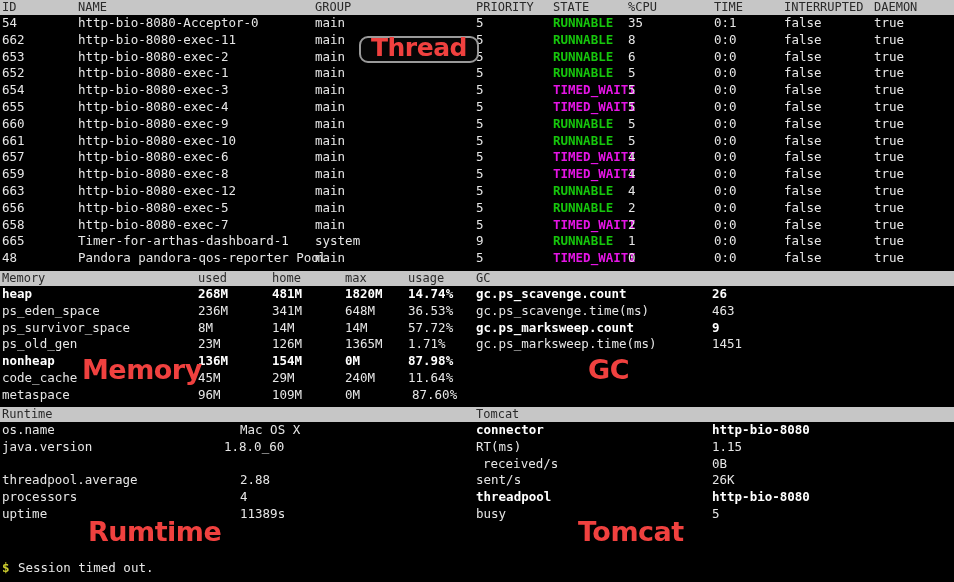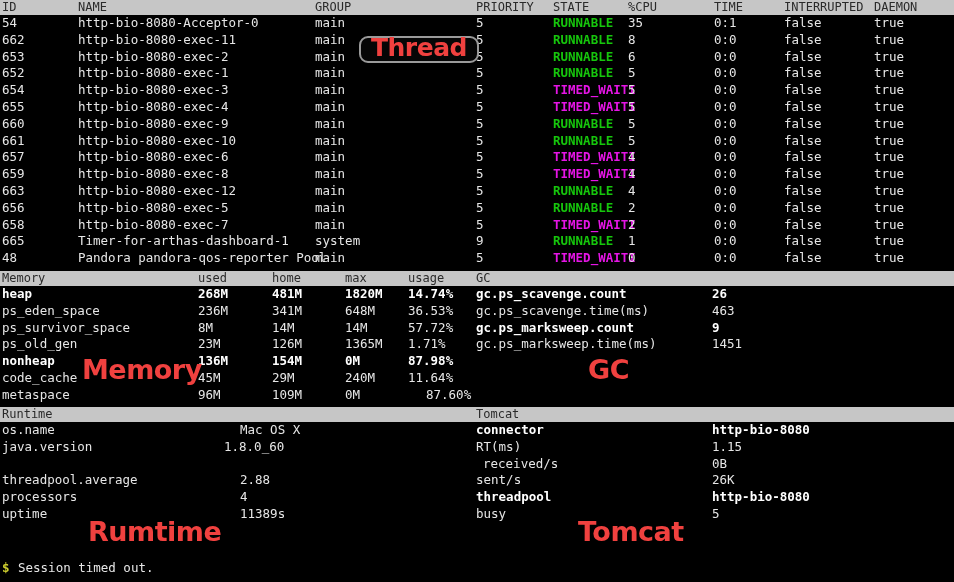--- a/index.html
+++ b/index.html
@@ -113,21 +113,21 @@
 
   <div class="bar" id="memgc-bar"><span class="cell" style="left: 2px;">Memory</span><span class="cell" style="left: 198px;">used</span><span class="cell" style="left: 272px;">home</span><span class="cell" style="left: 345px;">max</span><span class="cell" style="left: 408px;">usage</span><span class="cell" style="left: 476px;">GC</span></div>
 
   <div id="memgc-block">
       <div class="row"><span class="cell bold" style="left: 2px;">heap</span><span class="cell bold" style="left: 198px;">268M</span><span class="cell bold" style="left: 272px;">481M</span><span class="cell bold" style="left: 345px;">1820M</span><span class="cell bold" style="left: 408px;">14.74%</span><span class="cell bold" style="left: 476px;">gc.ps_scavenge.count</span><span class="cell bold" style="left: 712px;">26</span></div>
       <div class="row"><span class="cell" style="left: 2px;">ps_eden_space</span><span class="cell" style="left: 198px;">236M</span><span class="cell" style="left: 272px;">341M</span><span class="cell" style="left: 345px;">648M</span><span class="cell" style="left: 408px;">36.53%</span><span class="cell" style="left: 476px;">gc.ps_scavenge.time(ms)</span><span class="cell" style="left: 712px;">463</span></div>
       <div class="row"><span class="cell" style="left: 2px;">ps_survivor_space</span><span class="cell" style="left: 198px;">8M</span><span class="cell" style="left: 272px;">14M</span><span class="cell" style="left: 345px;">14M</span><span class="cell" style="left: 408px;">57.72%</span><span class="cell bold" style="left: 476px;">gc.ps_marksweep.count</span><span class="cell bold" style="left: 712px;">9</span></div>
       <div class="row"><span class="cell" style="left: 2px;">ps_old_gen</span><span class="cell" style="left: 198px;">23M</span><span class="cell" style="left: 272px;">126M</span><span class="cell" style="left: 345px;">1365M</span><span class="cell" style="left: 408px;">1.71%</span><span class="cell" style="left: 476px;">gc.ps_marksweep.time(ms)</span><span class="cell" style="left: 712px;">1451</span></div>
       <div class="row"><span class="cell bold" style="left: 2px;">nonheap</span><span class="cell bold" style="left: 198px;">136M</span><span class="cell bold" style="left: 272px;">154M</span><span class="cell bold" style="left: 345px;">0M</span><span class="cell bold" style="left: 408px;">87.98%</span></div>
       <div class="row"><span class="cell" style="left: 2px;">code_cache</span><span class="cell" style="left: 198px;">45M</span><span class="cell" style="left: 272px;">29M</span><span class="cell" style="left: 345px;">240M</span><span class="cell" style="left: 408px;">11.64%</span></div>
-      <div class="row"><span class="cell" style="left: 2px;">metaspace</span><span class="cell" style="left: 198px;">96M</span><span class="cell" style="left: 272px;">109M</span><span class="cell" style="left: 345px;">0M</span><span class="cell" style="left: 426px;">87.60%</span></div>
+      <div class="row"><span class="cell" style="left: 2px;">metaspace</span><span class="cell" style="left: 198px;">96M</span><span class="cell" style="left: 272px;">109M</span><span class="cell" style="left: 345px;">0M</span><span class="cell" style="left: 412px;">87.60%</span></div>
     </div>
 
   <div class="bar" id="runtom-bar"><span class="cell" style="left: 2px;">Runtime</span><span class="cell" style="left: 476px;">Tomcat</span></div>
 
   <div id="runtom-block">
       <div class="row"><span class="cell" style="left: 2px;">os.name</span><span class="cell" style="left: 240px;">Mac OS X</span><span class="cell bold" style="left: 476px;">connector</span><span class="cell bold" style="left: 712px;">http-bio-8080</span></div>
       <div class="row"><span class="cell" style="left: 2px;">java.version</span><span class="cell" style="left: 224px;">1.8.0_60</span><span class="cell" style="left: 476px;">RT(ms)</span><span class="cell" style="left: 712px;">1.15</span></div>
       <div class="row"><span class="cell" style="left: 476px; margin-left: 7px;">received/s</span><span class="cell" style="left: 712px;">0B</span></div>
       <div class="row"><span class="cell" style="left: 2px;">threadpool.average</span><span class="cell" style="left: 240px;">2.88</span><span class="cell" style="left: 476px;">sent/s</span><span class="cell" style="left: 712px;">26K</span></div>
       <div class="row"><span class="cell" style="left: 2px;">processors</span><span class="cell" style="left: 240px;">4</span><span class="cell bold" style="left: 476px;">threadpool</span><span class="cell bold" style="left: 712px;">http-bio-8080</span></div>

